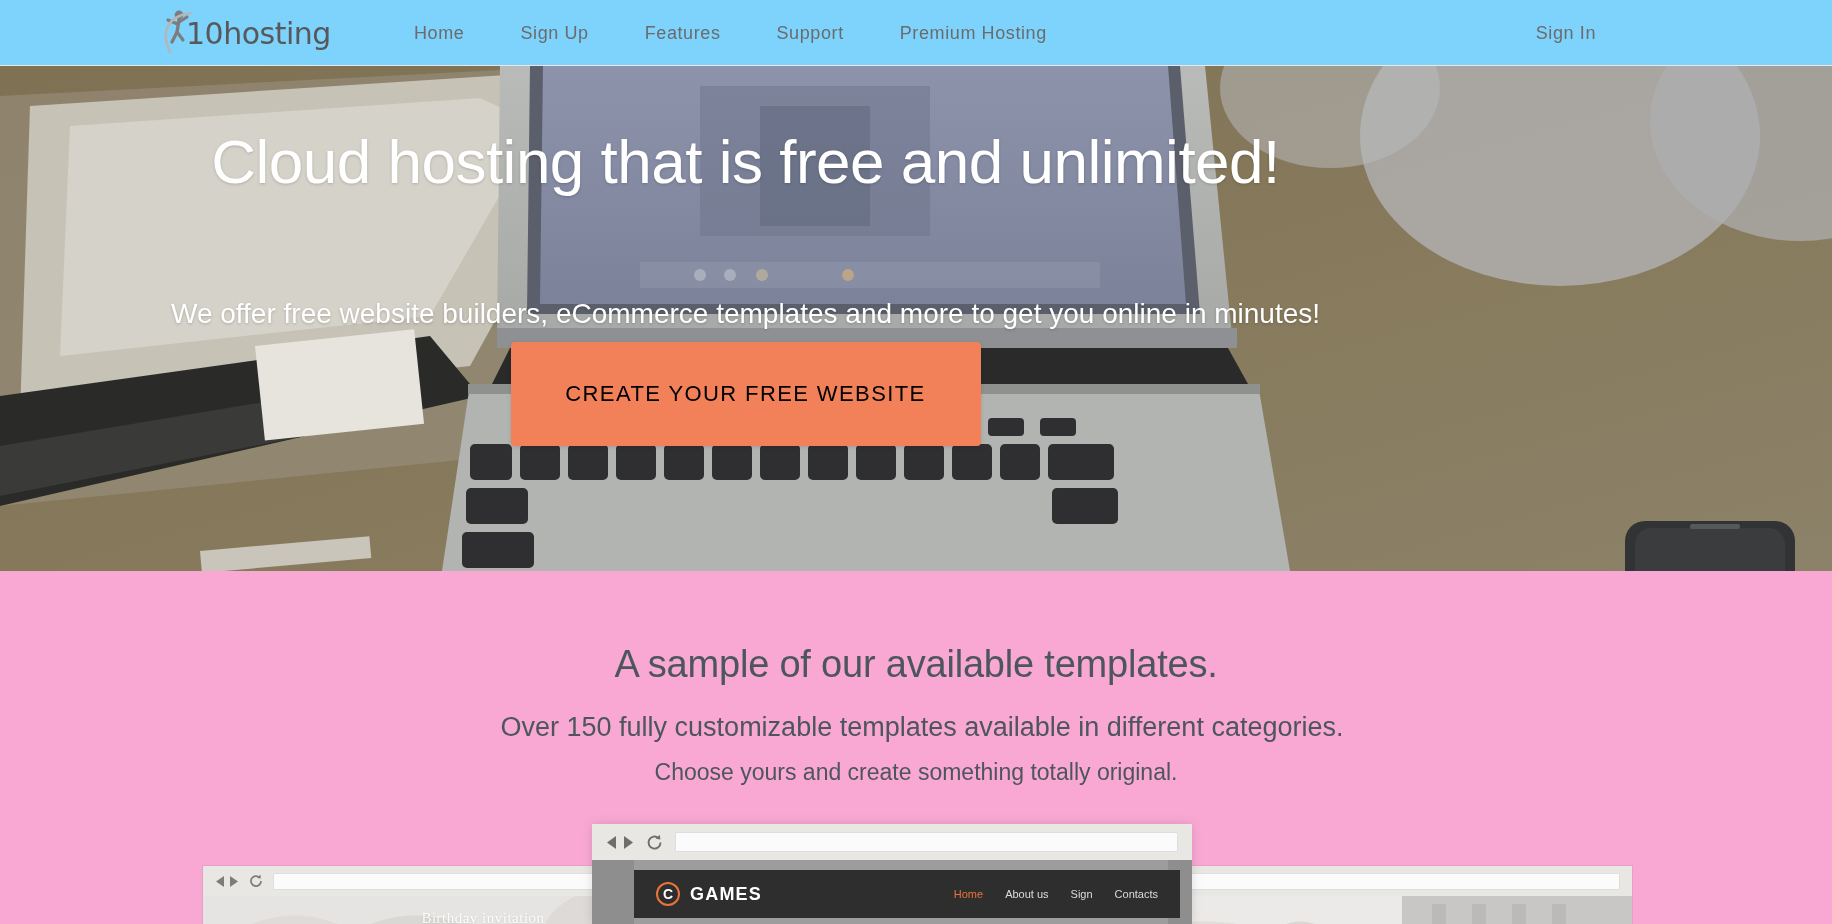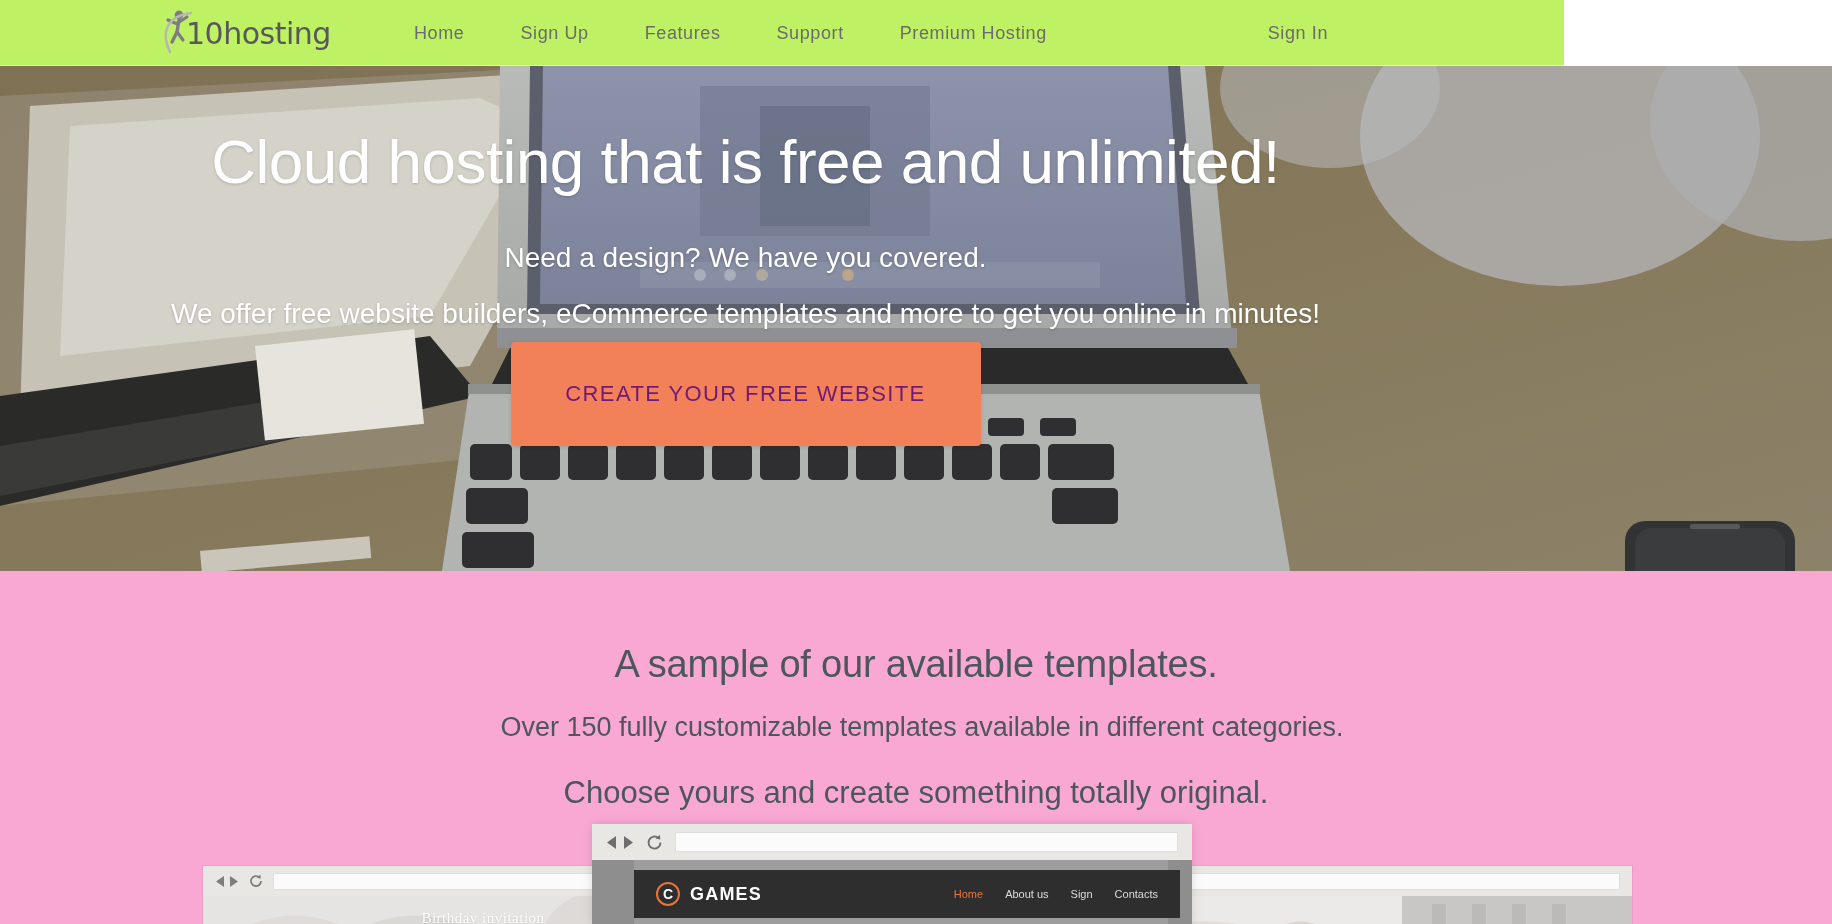--- a/index.html
+++ b/index.html
@@ -10,23 +10,23 @@
     height: 924px;
     overflow: hidden;
     font-family: "Liberation Sans", sans-serif;
     background: #ffffff;
   }
 
   
   .topbar {
     position: absolute;
     top: 0; left: 0;
-    width: 1564px;
+    width: 1832px;
     height: 66px;
-    background: #bef264;
+    background: #7dd3fc;
     border-bottom: 1px solid #e9e9e9;
     z-index: 40;
   }
   .logo {
     position: absolute;
     left: 158px;
     top: 8px;
     height: 48px;
     display: flex;
     align-items: center;
@@ -125,21 +125,21 @@
   .cta {
     position: absolute;
     top: 276px;
     left: 50%;
     transform: translateX(-50%);
     width: 470px;
     height: 104px;
     background: #f2815a;
     border: none;
     border-radius: 4px;
-    color: #701a75;
+    color: #000000;
     font-size: 22px;
     letter-spacing: 1.4px;
     font-family: "Liberation Sans", sans-serif;
     cursor: pointer;
     box-shadow: 0 1px 4px rgba(0,0,0,.12);
   }
 
   
   .section {
     position: absolute;
@@ -158,22 +158,22 @@
     letter-spacing: -0.2px;
   }
   .sec-line1 {
     margin-top: 26px;
     font-size: 27px;
     color: #4d555d;
     font-weight: 400;
     padding-left: 12px;
   }
   .sec-line2 {
-    margin-top: 32px;
-    font-size: 31px;
+    margin-top: 16px;
+    font-size: 23px;
     color: #4d555d;
     font-weight: 400;
   }
 
   
   .carousel {
     position: absolute;
     top: 818px; left: 0;
     width: 1832px;
     height: 106px;
@@ -420,21 +420,20 @@
       <text x="912" y="556">M</text>
     </g>
 
     <rect x="1625" y="455" width="170" height="130" rx="20" fill="#313335"></rect>
     <rect x="1635" y="462" width="150" height="118" rx="16" fill="#3a3c3e"></rect>
     <rect x="1690" y="458" width="50" height="5" rx="2" fill="#56585a"></rect>
   </svg>
 
   <div class="hero-content">
     <div class="hero-h1">Cloud hosting that is free and unlimited!</div>
-    <div class="hero-sub1">Need a design? We have you covered.</div>
     <div class="hero-sub2">We offer free website builders, eCommerce templates and more to get you online in minutes!</div>
     <button class="cta">CREATE YOUR FREE WEBSITE</button>
   </div>
 </div>
 
 <div class="section">
   <div class="sec-title">A sample of our available templates.</div>
   <div class="sec-line1">Over 150 fully customizable templates available in different categories.</div>
   <div class="sec-line2">Choose yours and create something totally original.</div>
 </div>

